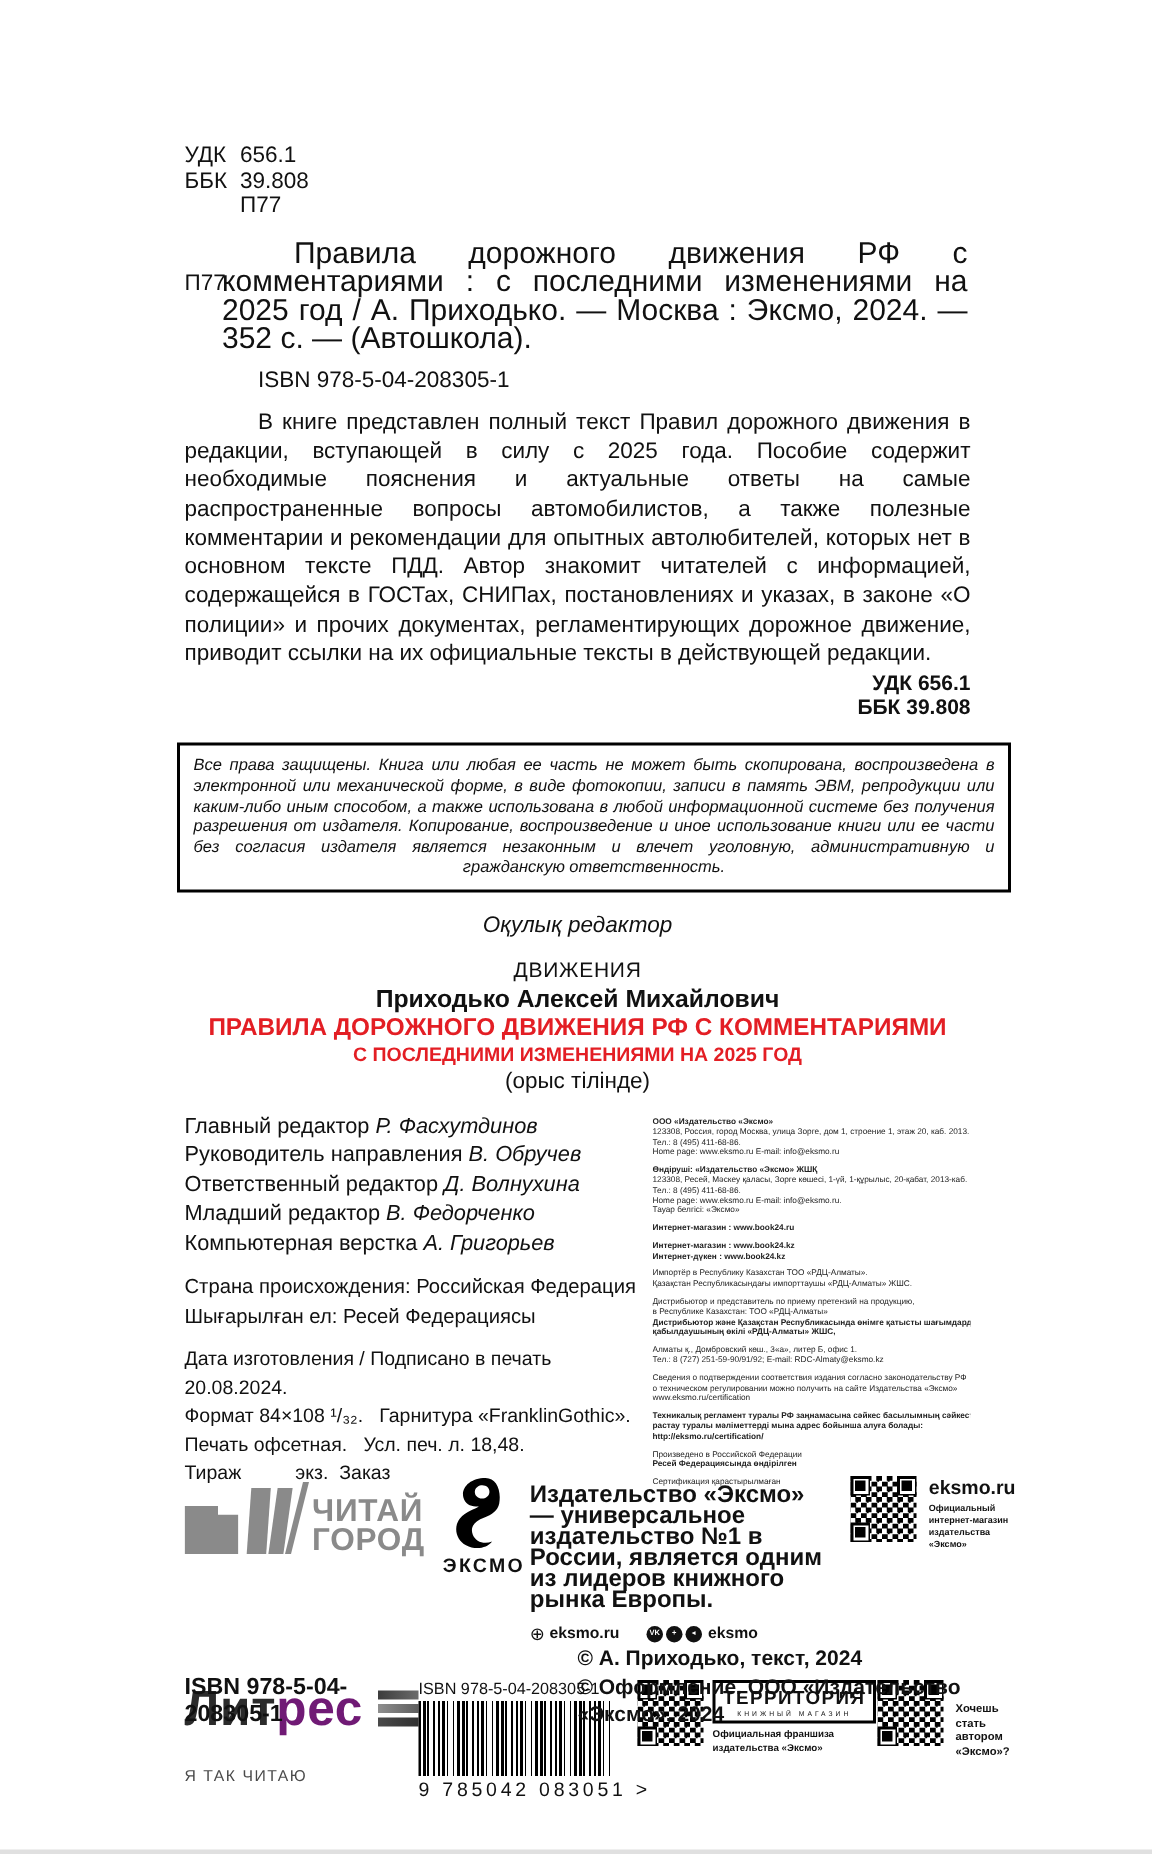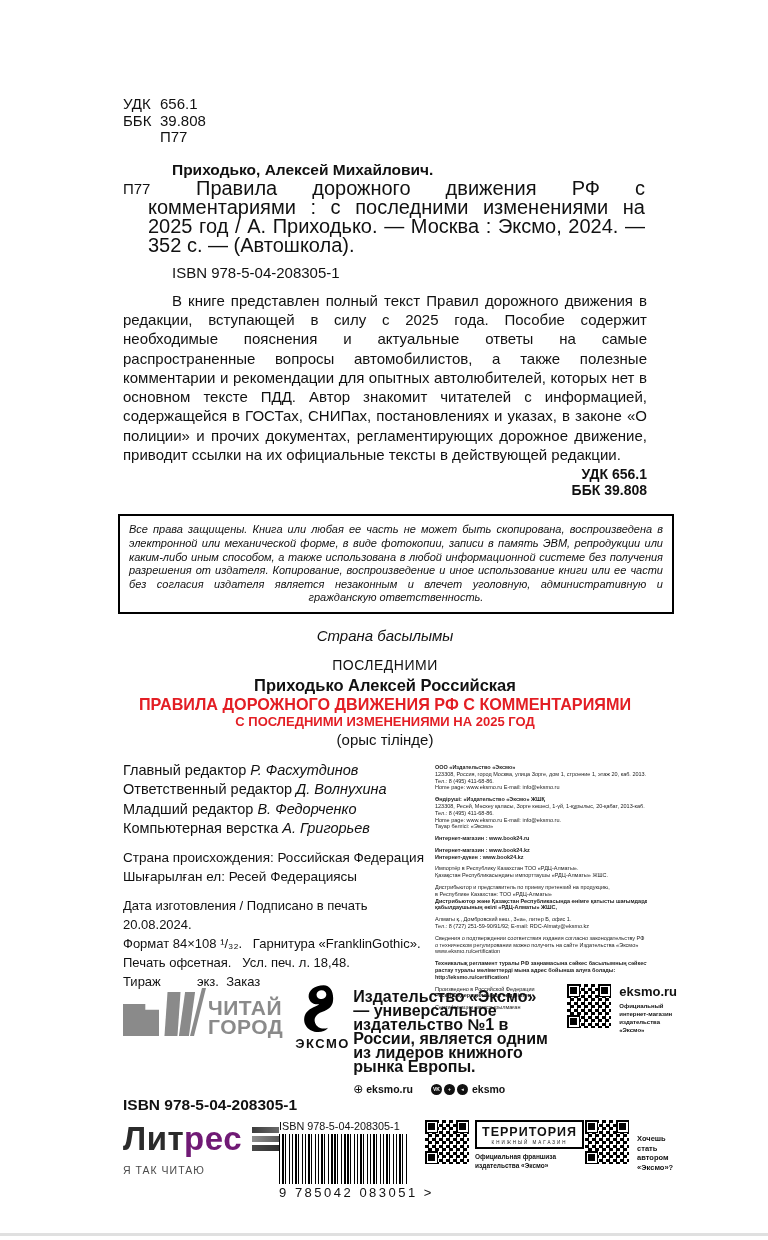--- a/index.html
+++ b/index.html
@@ -110,21 +110,21 @@
   
   .litres { width:168px; }
   .litres-row { display:flex; align-items:center; }
   .lit-1 { font-weight:bold; font-size:33px; color:#2b2b2b; letter-spacing:.5px; }
   .lit-2 { font-weight:bold; font-size:33px; color:#701a75; letter-spacing:.5px; }
   .lit-burger { margin-left:10px; display:flex; flex-direction:column; }
   .lit-burger i { display:block; width:27px; height:6px; margin:1.6px 0; }
   .lit-b1 { background:linear-gradient(90deg,#3c3c3c,#6b6b6b); }
   .lit-b2 { background:linear-gradient(90deg,#8f8f8f,#5d5d5d); }
   .lit-b3 { background:linear-gradient(90deg,#4a4a4a,#303030); }
-  .lit-tag { margin-top:6px; font-size:10.5px; letter-spacing:1px; color:#4a4a4a; }
+  .lit-tag { margin-top:20px; font-size:10.5px; letter-spacing:1px; color:#4a4a4a; }
 
   
   .isbn-block { width:128px; margin-left:0; }
   .isbn-small { font-size:10.8px; white-space:nowrap; }
   .bars { margin-top:2px; height:50px;
     background:repeating-linear-gradient(90deg,
       #000 0 1.5px,#fff 1.5px 3px,#000 3px 5px,#fff 5px 6px,
       #000 6px 7px,#fff 7px 10px,#000 10px 10.8px,#fff 10.8px 13px); }
   .bar-digits { font-size:13px; letter-spacing:2.5px; white-space:nowrap; margin-top:1px; }
 
@@ -154,48 +154,48 @@
         <span>656.1</span>
       </div>
       <div class="row">
         <span class="lbl">ББК</span>
         <span>39.808</span>
       </div>
       <div class="idx">П77</div>
     </div>
 
     <div class="catalog">
-      <div class="cat-author">Приходько, Алексей Михайлович.</div>
       <div class="cat-idx">П77</div>
       <div class="cat-entry">Правила дорожного движения РФ с комментариями : с последними изменениями на 2025 год / А. Приходько. — Москва : Эксмо, 2024. — 352 с. — (Автошкола).</div>
       <div class="cat-isbn">ISBN 978-5-04-208305-1</div>
     </div>
 
     <div class="annotation">В книге представлен полный текст Правил дорожного движения в редакции, вступающей в силу с 2025 года. Пособие содержит необходимые пояснения и актуальные ответы на самые распространенные вопросы автомобилистов, а также полезные комментарии и рекомендации для опытных автолюбителей, которых нет в основном тексте ПДД. Автор знакомит читателей с информацией, содержащейся в ГОСТах, СНИПах, постановлениях и указах, в законе «О полиции» и прочих документах, регламентирующих дорожное движение, приводит ссылки на их официальные тексты в действующей редакции.</div>
 
     <div class="udk-right">
       <div>УДК 656.1</div>
       <div>ББК 39.808</div>
     </div>
 
     <div class="rights-box">Все права защищены. Книга или любая ее часть не может быть скопирована, воспроизведена в электронной или механической форме, в виде фотокопии, записи в память ЭВМ, репродукции или каким-либо иным способом, а также использована в любой информационной системе без получения разрешения от издателя. Копирование, воспроизведение и иное использование книги или ее части без согласия издателя является незаконным и влечет уголовную, административную и гражданскую ответственность.</div>
 
     <div class="edition">
-      <div class="ed-type-kz">Страна басылымы</div>
-      <div class="ed-series">ПОСЛЕДНИМИ</div>
-      <div class="ed-author">Приходько Алексей Российская</div>
+      <div class="ed-type-kz">Оқулық редактор</div>
+      <div class="ed-series">ДВИЖЕНИЯ</div>
+      <div class="ed-author">Приходько Алексей Михайлович</div>
       <div class="ed-title" style="color:#e31e24;">ПРАВИЛА ДОРОЖНОГО ДВИЖЕНИЯ РФ С КОММЕНТАРИЯМИ</div>
       <div class="ed-subtitle" style="color:#e31e24;">С ПОСЛЕДНИМИ ИЗМЕНЕНИЯМИ НА 2025 ГОД</div>
       <div class="ed-lang">(орыс тілінде)</div>
     </div>
 
     <div class="cols">
       <div class="col-left">
         <div class="staff">
             <div><span>Главный редактор </span><span class="name">Р. Фасхутдинов</span></div>
+            <div><span>Руководитель направления </span><span class="name">В. Обручев</span></div>
             <div><span>Ответственный редактор </span><span class="name">Д. Волнухина</span></div>
             <div><span>Младший редактор </span><span class="name">В. Федорченко</span></div>
             <div><span>Компьютерная верстка </span><span class="name">А. Григорьев</span></div>
           </div>
         <div class="origin">
             <div>Страна происхождения: Российская Федерация</div>
             <div>Шығарылған ел: Ресей Федерациясы</div>
           </div>
         <div class="printinfo"><div>Дата изготовления / Подписано в печать 20.08.2024.</div><div>Формат 84×108 ¹/₃₂.   Гарнитура «FranklinGothic».</div><div>Печать офсетная.   Усл. печ. л. 18,48.</div><div>Тираж          экз.  Заказ</div></div>
       </div>
@@ -328,16 +328,20 @@
             <div>Хочешь стать</div>
             <div>автором «Эксмо»?</div>
           </div>
         </div>
       </div>
     </div>
   </div>
 
   <div class="footer">
     <div class="footer-isbn">ISBN 978-5-04-208305-1</div>
+    <div class="footer-copy">
+      <div>© А. Приходько, текст, 2024</div>
+      <div>© Оформление. ООО «Издательство «Эксмо», 2024</div>
+    </div>
   </div>
 
   <div class="scan-edge"></div>
 </div>
 
 </body></html>

